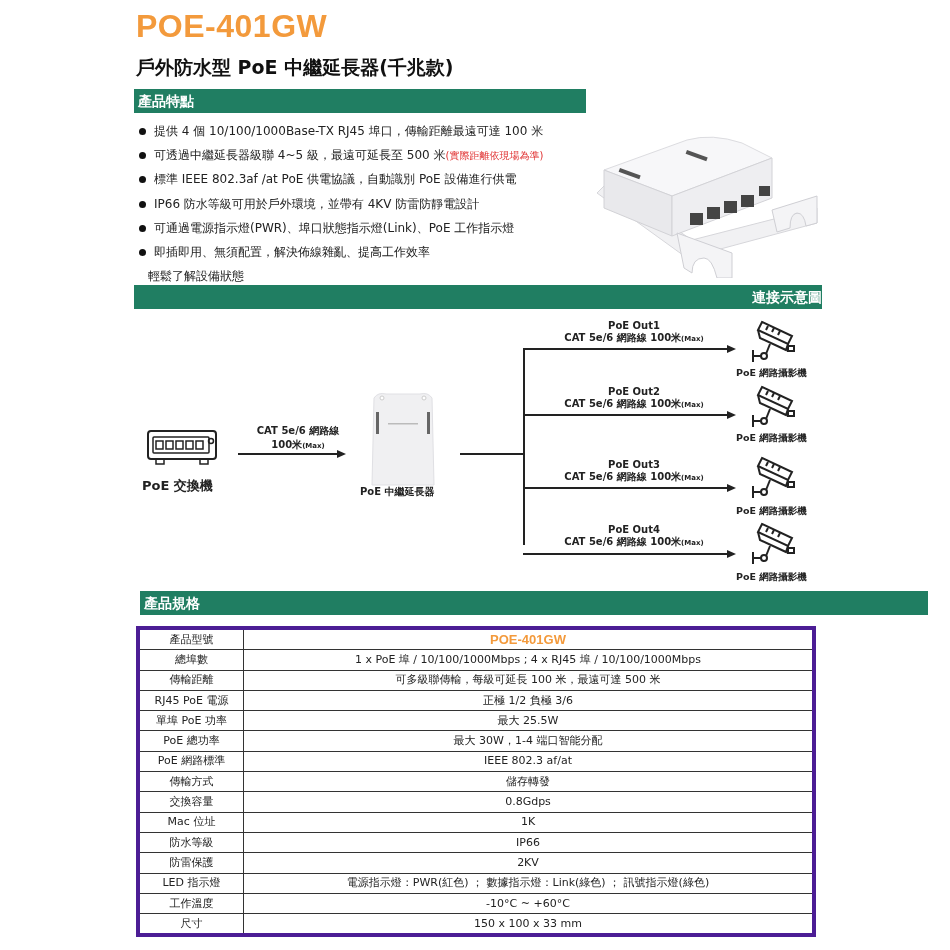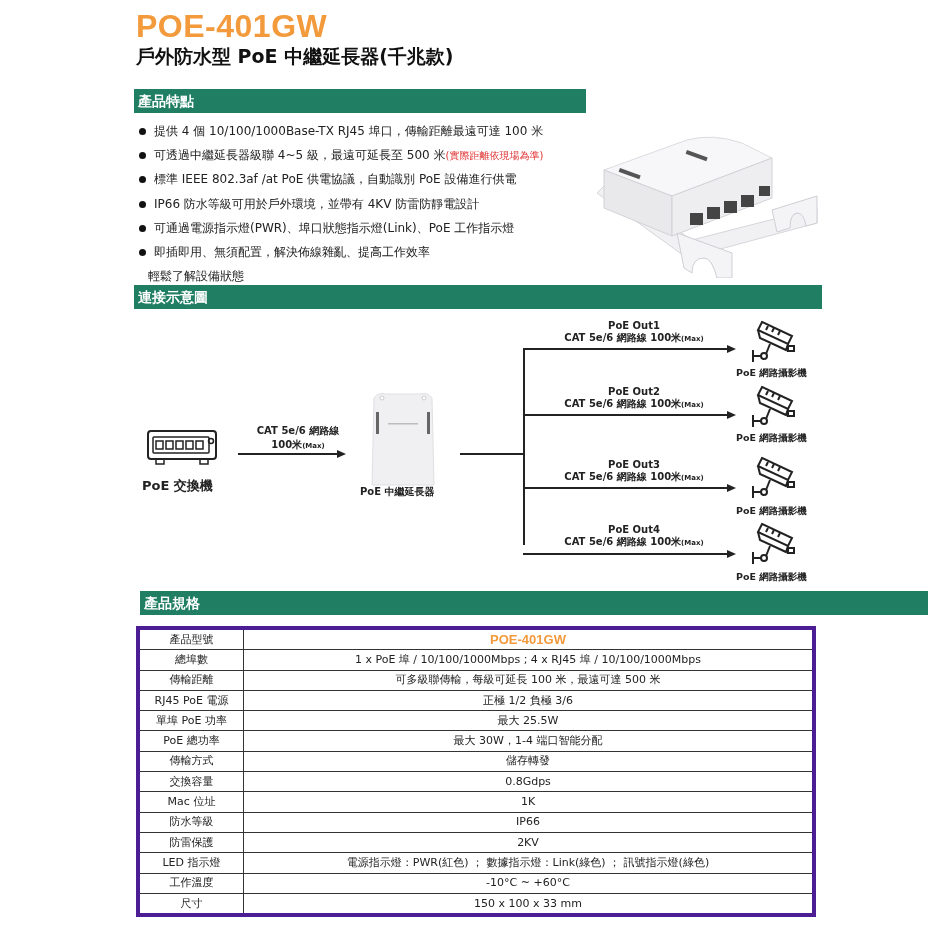--- a/index.html
+++ b/index.html
@@ -1,21 +1,21 @@
 <!DOCTYPE html>
 <html><head>
 <meta charset="utf-8">
 <style>
   html, body { margin:0; padding:0; background:#ffffff; }
   body { width:950px; height:950px; position:relative; overflow:hidden;
          font-family:"DejaVu Sans","Liberation Sans",sans-serif; color:#222; }
   .abs { position:absolute; }
   .model-title { left:136px; top:8px; font-family:"Liberation Sans",sans-serif; font-weight:bold;
                  font-size:32px; color:#f39a3c; letter-spacing:0.5px; }
-  .subtitle { left:136px; top:44px; font-size:19px; font-weight:bold; color:#111; }
+  .subtitle { left:136px; top:55px; font-size:19px; font-weight:bold; color:#111; }
   .section-bar { background:#207e62; color:#fff; font-weight:bold; font-size:14px;
                  height:24px; line-height:24px; padding-left:4px; box-sizing:border-box; }
   .features { left:136px; top:120px; width:460px; font-size:12px; color:#222; }
   .features li { list-style:none; height:24.2px; line-height:22px; white-space:nowrap; position:relative; padding-left:18px; }
   .features li .bullet { position:absolute; left:3px; top:8px; width:7px; height:7px; border-radius:50%; background:#111; }
   .features li.cont { padding-left:12px; }
   .note-red { color:#e03030; font-size:10px; }
   .product-photo { left:592px; top:128px; width:230px; height:150px; }
   
   .diag { left:134px; top:310px; width:690px; height:275px; }
@@ -71,21 +71,21 @@
       <rect x="132" y="73" width="13" height="12"></rect>
       <rect x="149" y="67" width="13" height="12"></rect>
       <rect x="167" y="58" width="11" height="10"></rect>
     </g>
 
     <path d="M85 105 L140 125 L140 150 L125 150 Q120 130 112 130 Q100 130 100 145 L92 140 Z" fill="#f4f4f6" stroke="#cfcfd4"></path>
     <path d="M180 82 L225 68 L225 95 L214 98 Q212 85 205 85 Q198 86 198 100 L185 104 Z" fill="#f4f4f6" stroke="#cfcfd4"></path>
   </svg>
 </div>
 
-<div class="abs section-bar" style="left:134px; top:285px; width:688px;">
+<div class="abs section-bar" style="left:134px; top:285px; width:688px;text-align:right;">
   <span>連接示意圖</span>
 </div>
 
 <div class="abs diag">
 
   <svg class="abs" style="left:12px; top:117px;" width="72" height="42" viewBox="0 0 72 42">
     <rect x="2" y="4" width="68" height="28" rx="3" fill="none" stroke="#222" stroke-width="2"></rect>
     <rect x="7" y="10" width="56" height="16" rx="1" fill="none" stroke="#222" stroke-width="1.5"></rect>
     <g fill="none" stroke="#222" stroke-width="1.5">
       <rect x="10" y="14" width="7" height="8"></rect>
@@ -225,20 +225,24 @@
       </tr>
     <tr>
         <td class="k">單埠  PoE  功率</td>
         <td>最大  25.5W</td>
       </tr>
     <tr>
         <td class="k">PoE 總功率</td>
         <td>最大  30W，1-4 端口智能分配</td>
       </tr>
     <tr>
+        <td class="k">PoE  網路標準</td>
+        <td>IEEE 802.3 af/at</td>
+      </tr>
+    <tr>
         <td class="k">傳輸方式</td>
         <td>儲存轉發</td>
       </tr>
     <tr>
         <td class="k">交換容量</td>
         <td>0.8Gdps</td>
       </tr>
     <tr>
         <td class="k">Mac 位址</td>
         <td>1K</td>

